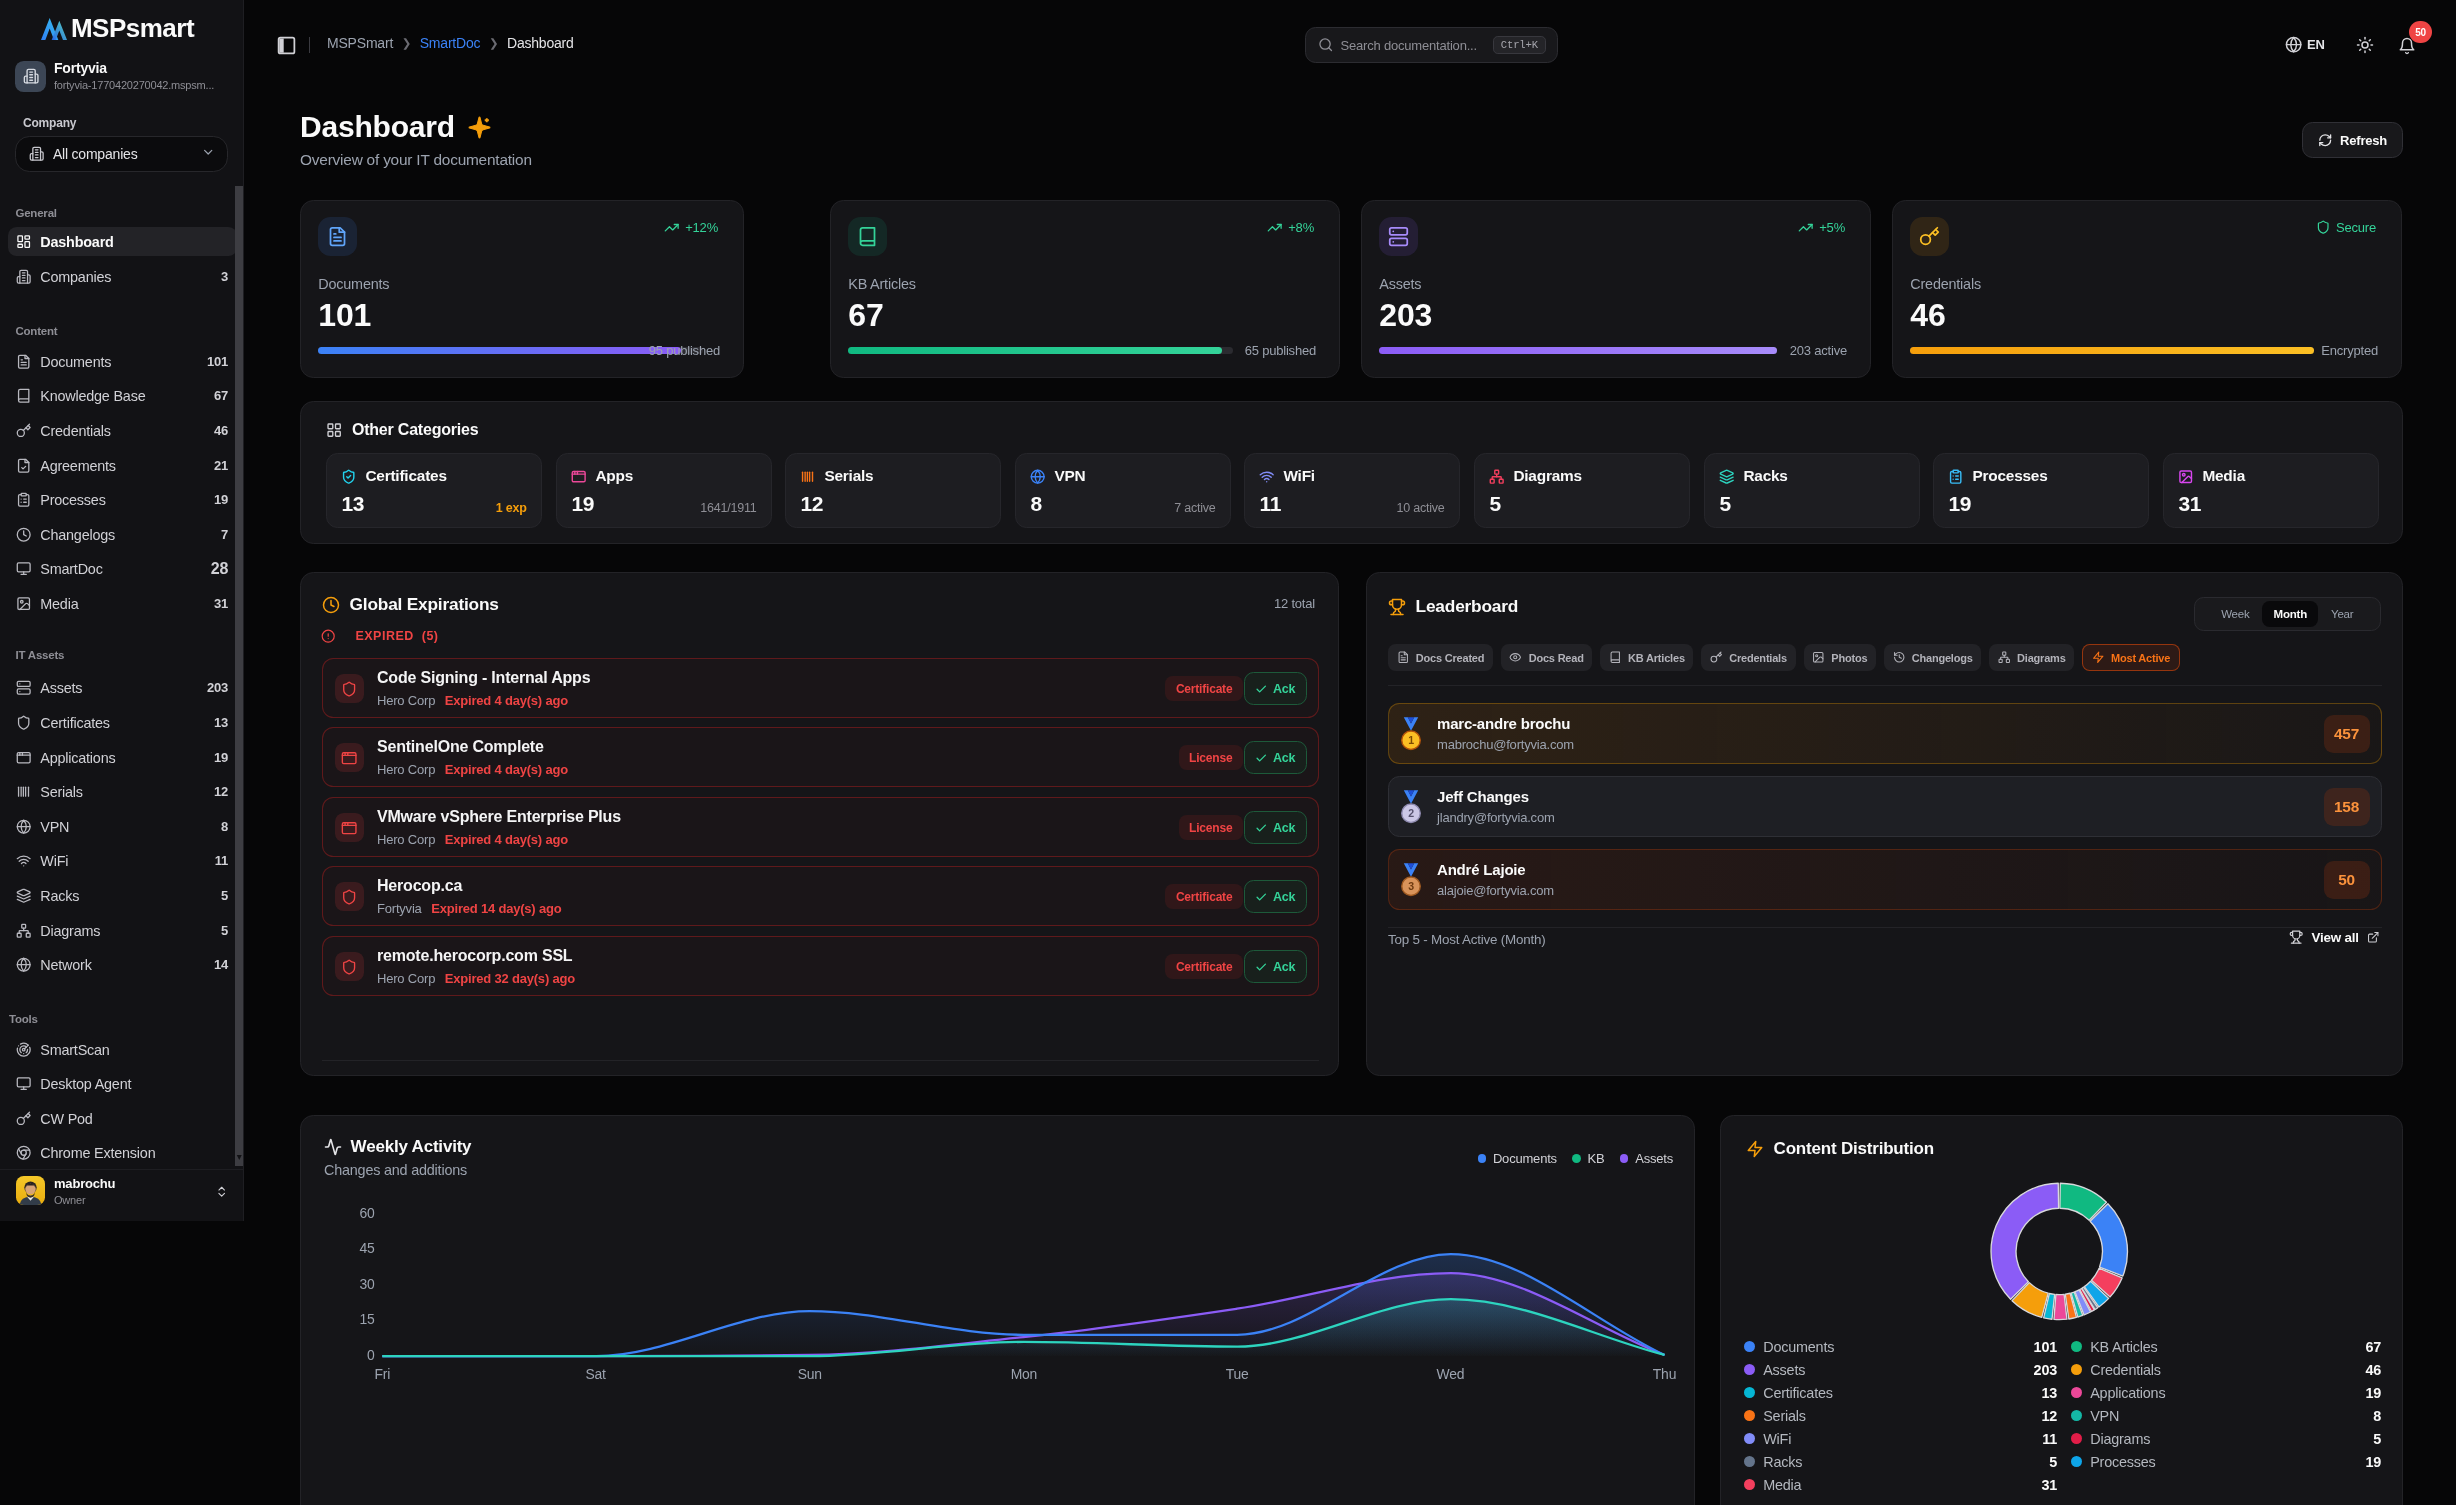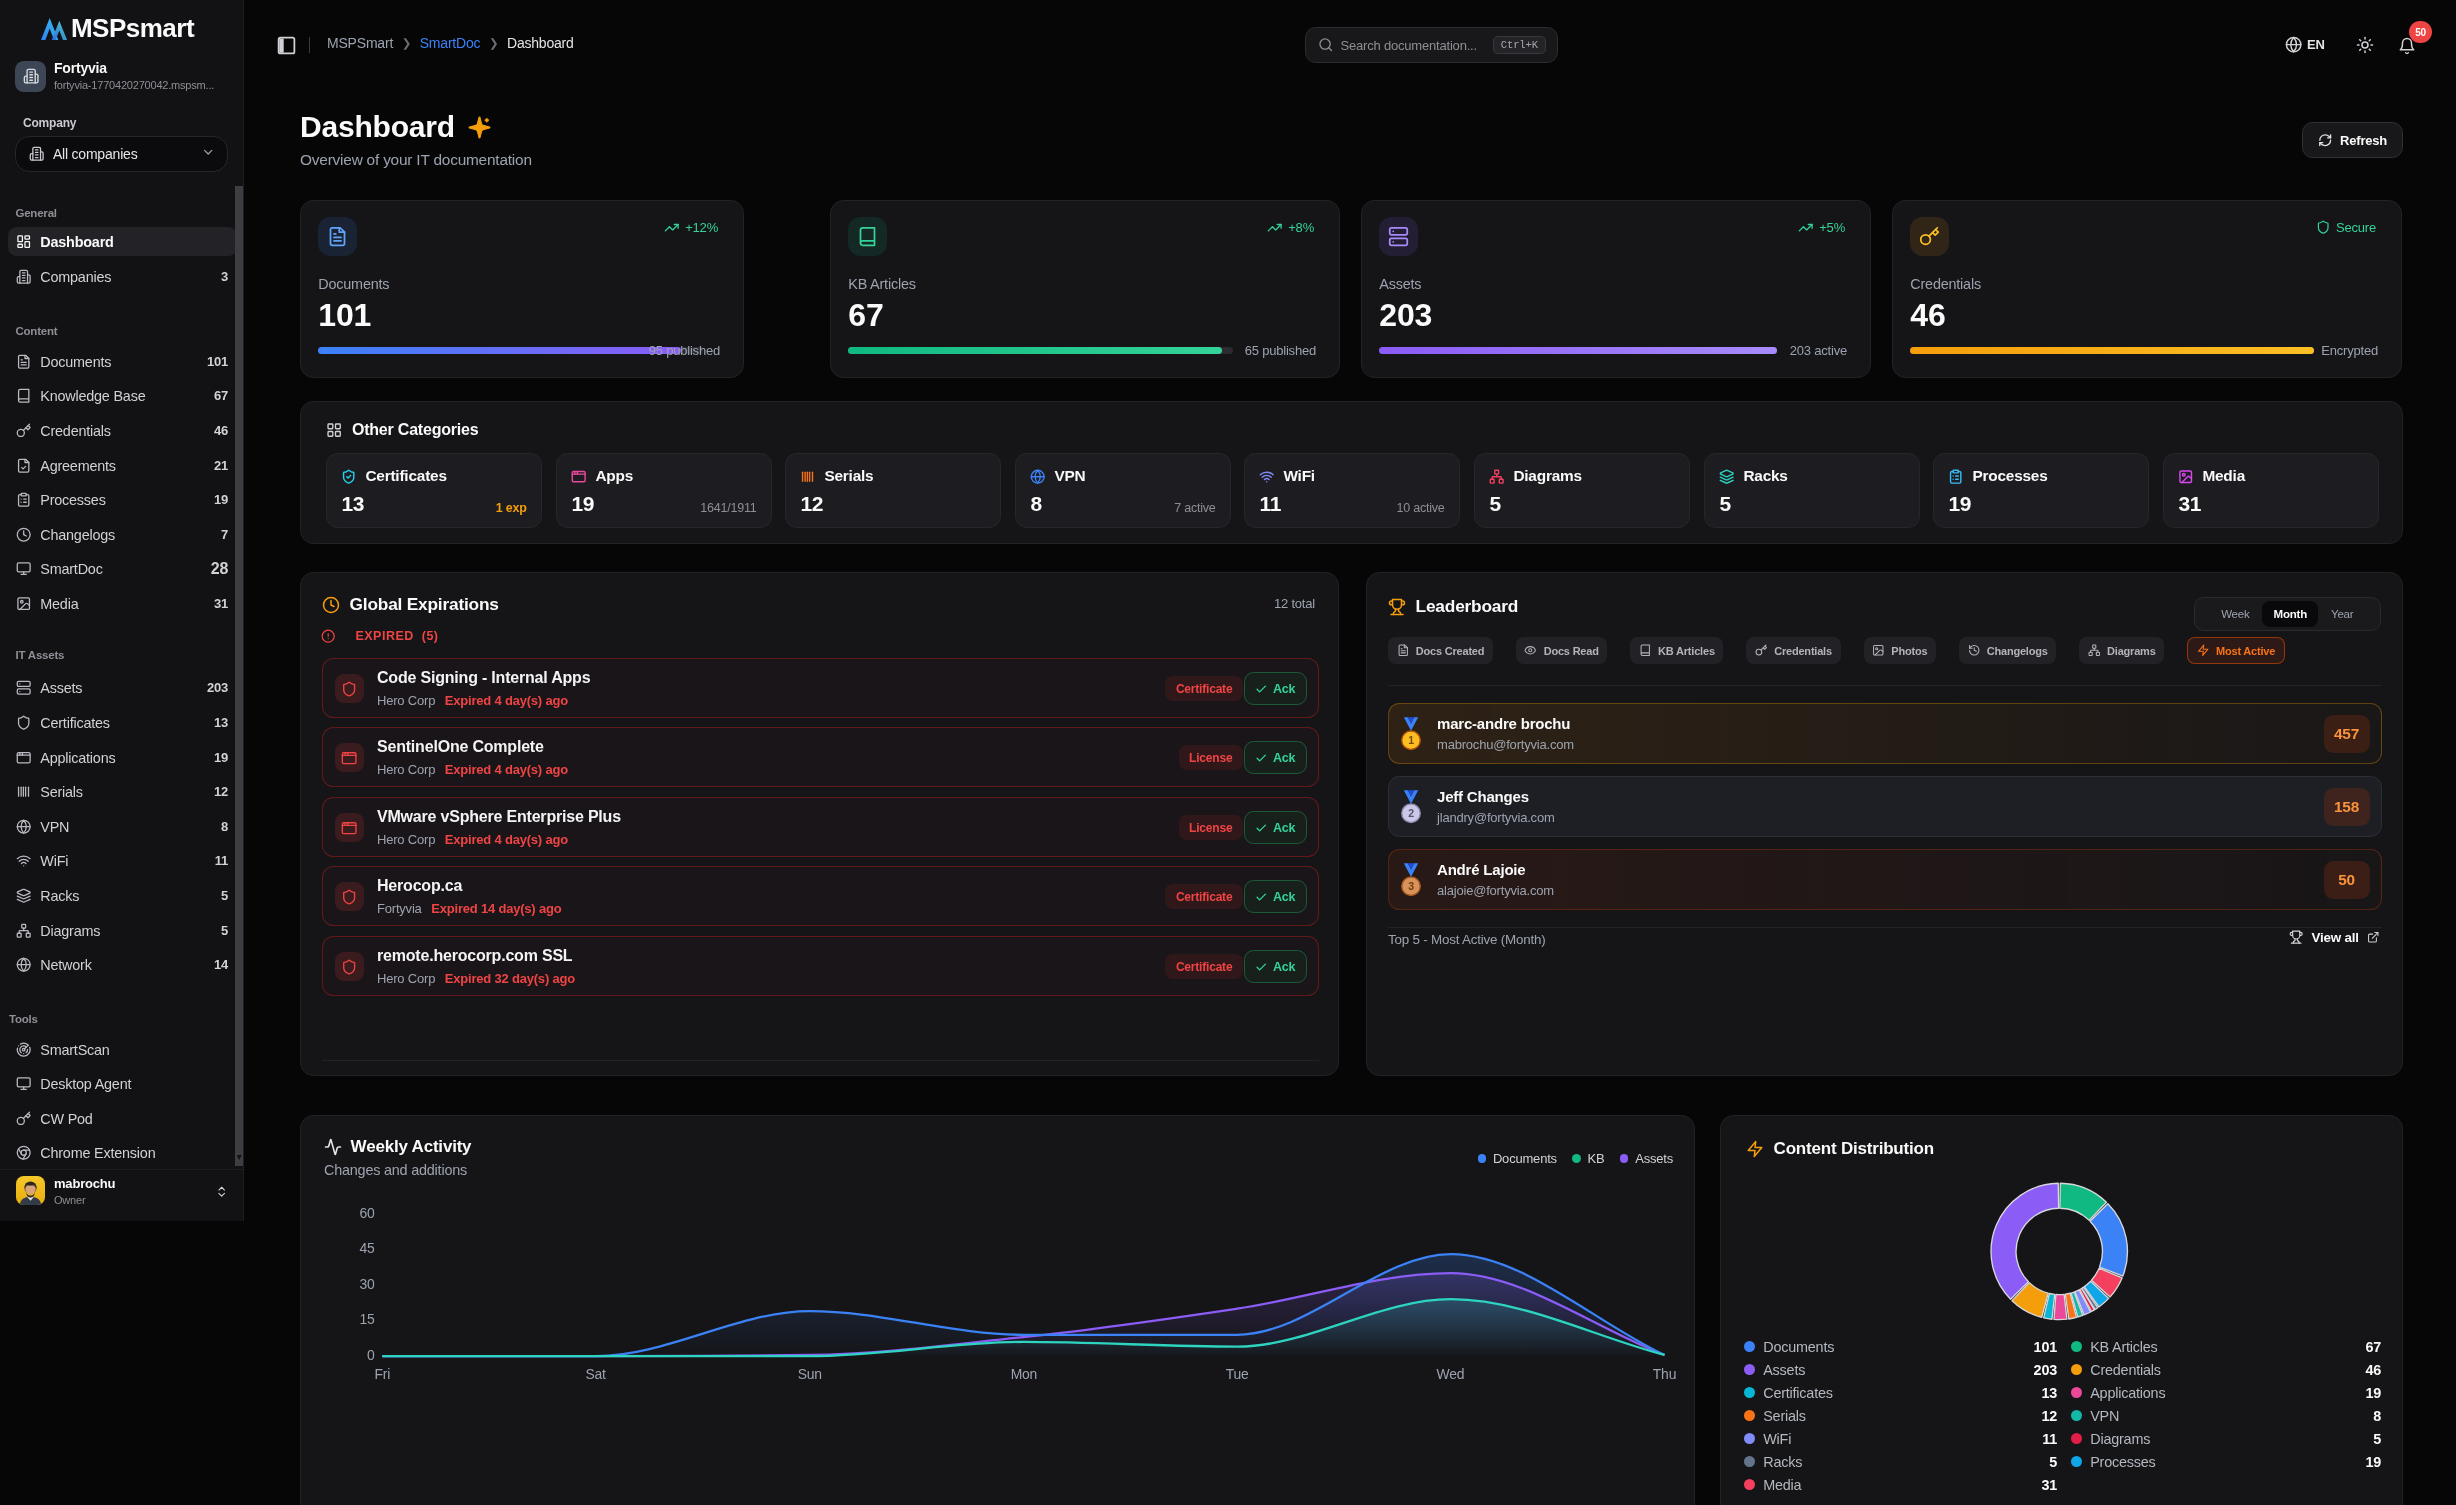--- a/index.html
+++ b/index.html
@@ -714,21 +714,21 @@
           <path d="M14 14.66V17c0 .55.47.98.97 1.21C16.15 18.75 17 20.24 17 22"></path>
           <path d="M18 2H6v7a6 6 0 0 0 12 0V2Z"></path>
         </svg>
         <span style="font-size:17.3px;font-weight:bold;color:#fafafa">Leaderboard</span>
       </div>
       <div class="abs row" style="right:21px;top:24px;height:32px;background:#1a1a1d;border:1px solid #2a2a2f;border-radius:9.6px;padding:16px;gap:1.9px">
         <span class="ico" style="height:26px;padding:0 10.6px;font-size:11.5px;color:#9ca3af">Week</span>
         <span class="ico" style="height:26px;padding:0 11.5px;font-size:11.5px;font-weight:bold;color:#fafafa;background:#09090b;border-radius:7.7px">Month</span>
         <span class="ico" style="height:26px;padding:0 10.6px;font-size:11.5px;color:#9ca3af">Year</span>
       </div>
-      <div class="abs row" style="left:21px;top:64px;gap:23px">
+      <div class="abs row" style="left:21px;top:71px;gap:8px">
         <span class="ico" style="height:27px;padding:0 8.6px;background:#222226;border-radius:7.7px;gap:6.7px;font-size:11px;font-weight:bold;color:#b3b3ba"><svg style="color:#b3b3ba;" width="12.5" height="12.5" viewBox="0 0 24 24" fill="none" stroke="#b3b3ba" stroke-width="2" stroke-linecap="round" stroke-linejoin="round">
             <path d="M15 2H6a2 2 0 0 0-2 2v16a2 2 0 0 0 2 2h12a2 2 0 0 0 2-2V7Z"></path>
             <path d="M14 2v5h6"></path>
             <path d="M16 13H8"></path>
             <path d="M16 17H8"></path>
             <path d="M10 9H8"></path>
           </svg>Docs Created</span>
         <span class="ico" style="height:27px;padding:0 8.6px;background:#222226;border-radius:7.7px;gap:6.7px;font-size:11px;font-weight:bold;color:#b3b3ba"><svg style="color:#b3b3ba;" width="12.5" height="12.5" viewBox="0 0 24 24" fill="none" stroke="#b3b3ba" stroke-width="2" stroke-linecap="round" stroke-linejoin="round">
             <path d="M2.06 12.35a1 1 0 0 1 0-.7C3.42 8.1 7.26 5 12 5s8.58 3.1 9.94 6.65a1 1 0 0 1 0 .7C20.58 15.9 16.74 19 12 19s-8.58-3.1-9.94-6.65Z"></path>
             <circle cx="12" cy="12" r="3"></circle>

